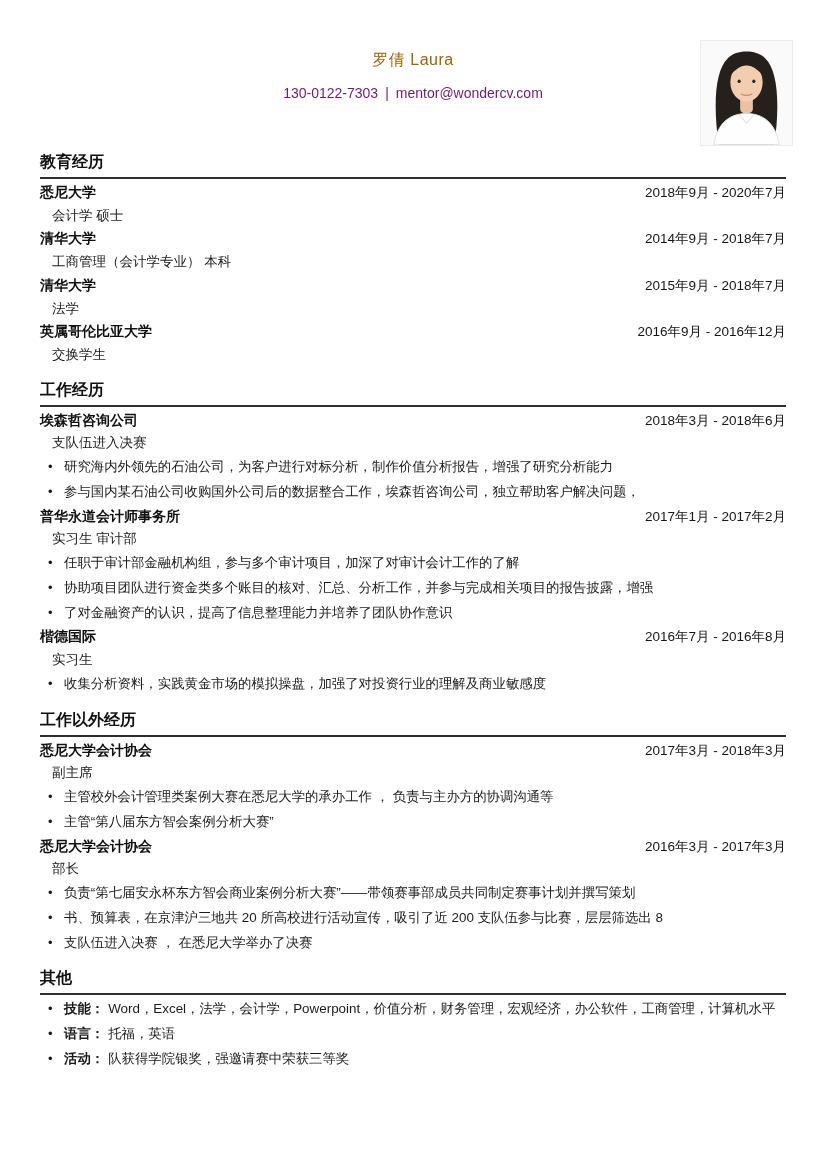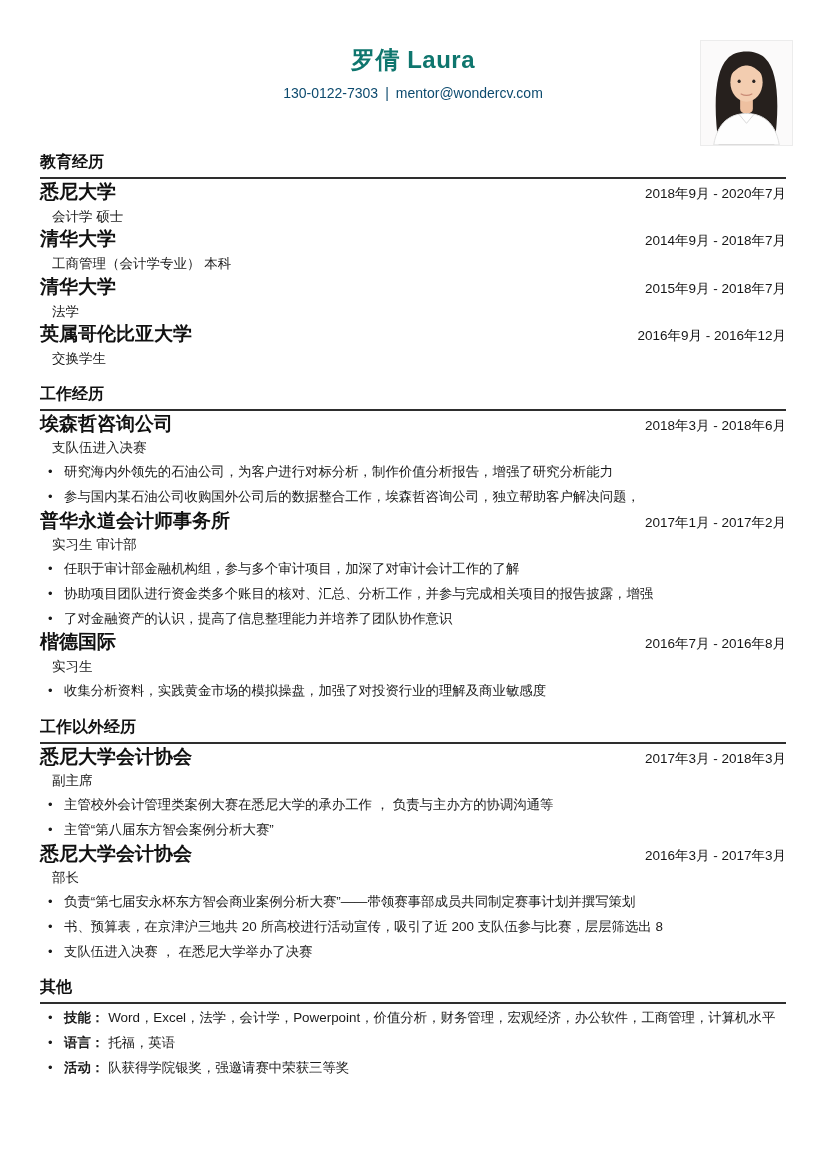--- a/index.html
+++ b/index.html
@@ -4,32 +4,32 @@
 <style>
   html,body{margin:0;padding:0;background:#ffffff;}
   .page{
     position:relative;width:826px;height:1169px;background:#ffffff;
     font-family:"Liberation Sans","DejaVu Sans",sans-serif;
     color:#1a1a1a;overflow:hidden;
   }
   .content{position:absolute;left:40px;top:0;width:746px;}
   
   .header{padding-top:46px;text-align:center;}
-  .name{font-size:24px;font-weight:700;color:#0f766e;letter-spacing:.5px;line-height:28px;}
-  .contact{margin-top:11px;font-size:14px;color:#0c4a6e;line-height:16px;}
+  .name{font-size:16px;font-weight:400;color:#a16207;letter-spacing:.5px;line-height:28px;}
+  .contact{margin-top:11px;font-size:14px;color:#701a75;line-height:16px;}
   .contact .sep{margin:0 7px;}
   .photo{position:absolute;left:700px;top:40px;width:93px;height:106px;border:1px solid #ececec;box-sizing:border-box;background:#fbfafa;}
   .photo svg{display:block;width:100%;height:100%;}
   
   .section{margin-top:14px;}
   .section.first{margin-top:52px;}
   .section-title{font-size:16px;font-weight:700;line-height:18px;padding-bottom:6px;border-bottom:2px solid #2e2e2e;color:#111;}
   .entries{padding-top:2px;}
   .entry-head{display:flex;justify-content:space-between;align-items:baseline;line-height:22.7px;white-space:nowrap;}
-  .org{font-weight:700;font-size:19px;color:#111;}
+  .org{font-weight:700;font-size:14px;color:#111;}
   .date{font-size:13.5px;color:#151515;}
   .role{font-size:13.5px;line-height:22.7px;white-space:nowrap;margin-left:12px;}
   ul.bullets{list-style:none;margin:0;padding:0;}
   ul.bullets li{position:relative;padding-left:24px;font-size:13.4px;line-height:24.8px;white-space:nowrap;}
   ul.bullets li .dot{position:absolute;left:8px;top:0;font-size:13px;}
   ul.bullets li .b{font-weight:700;margin-right:4px;}
 </style>
 </head>
 <body>
 

